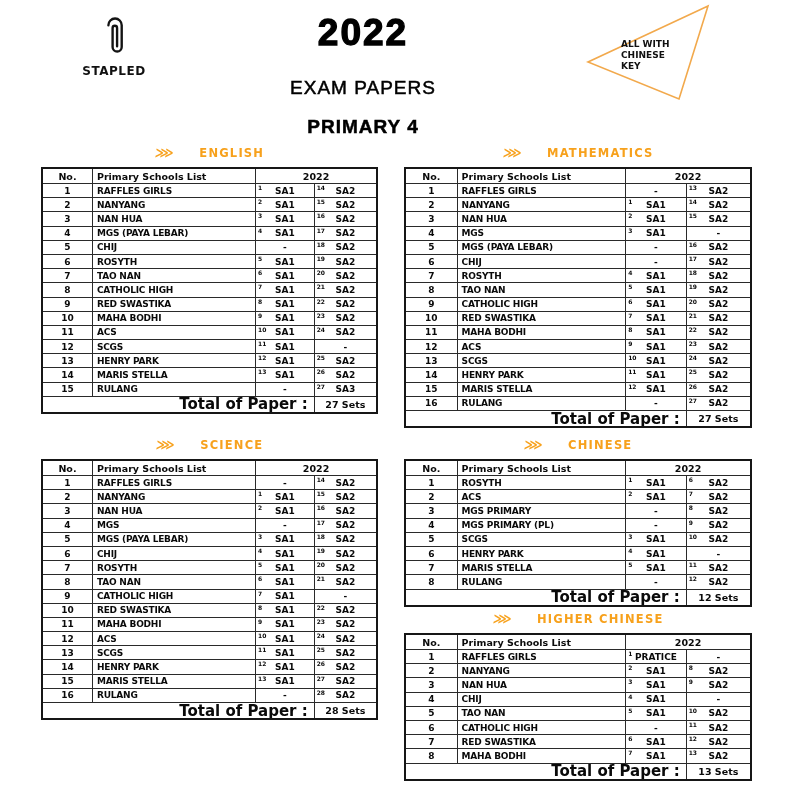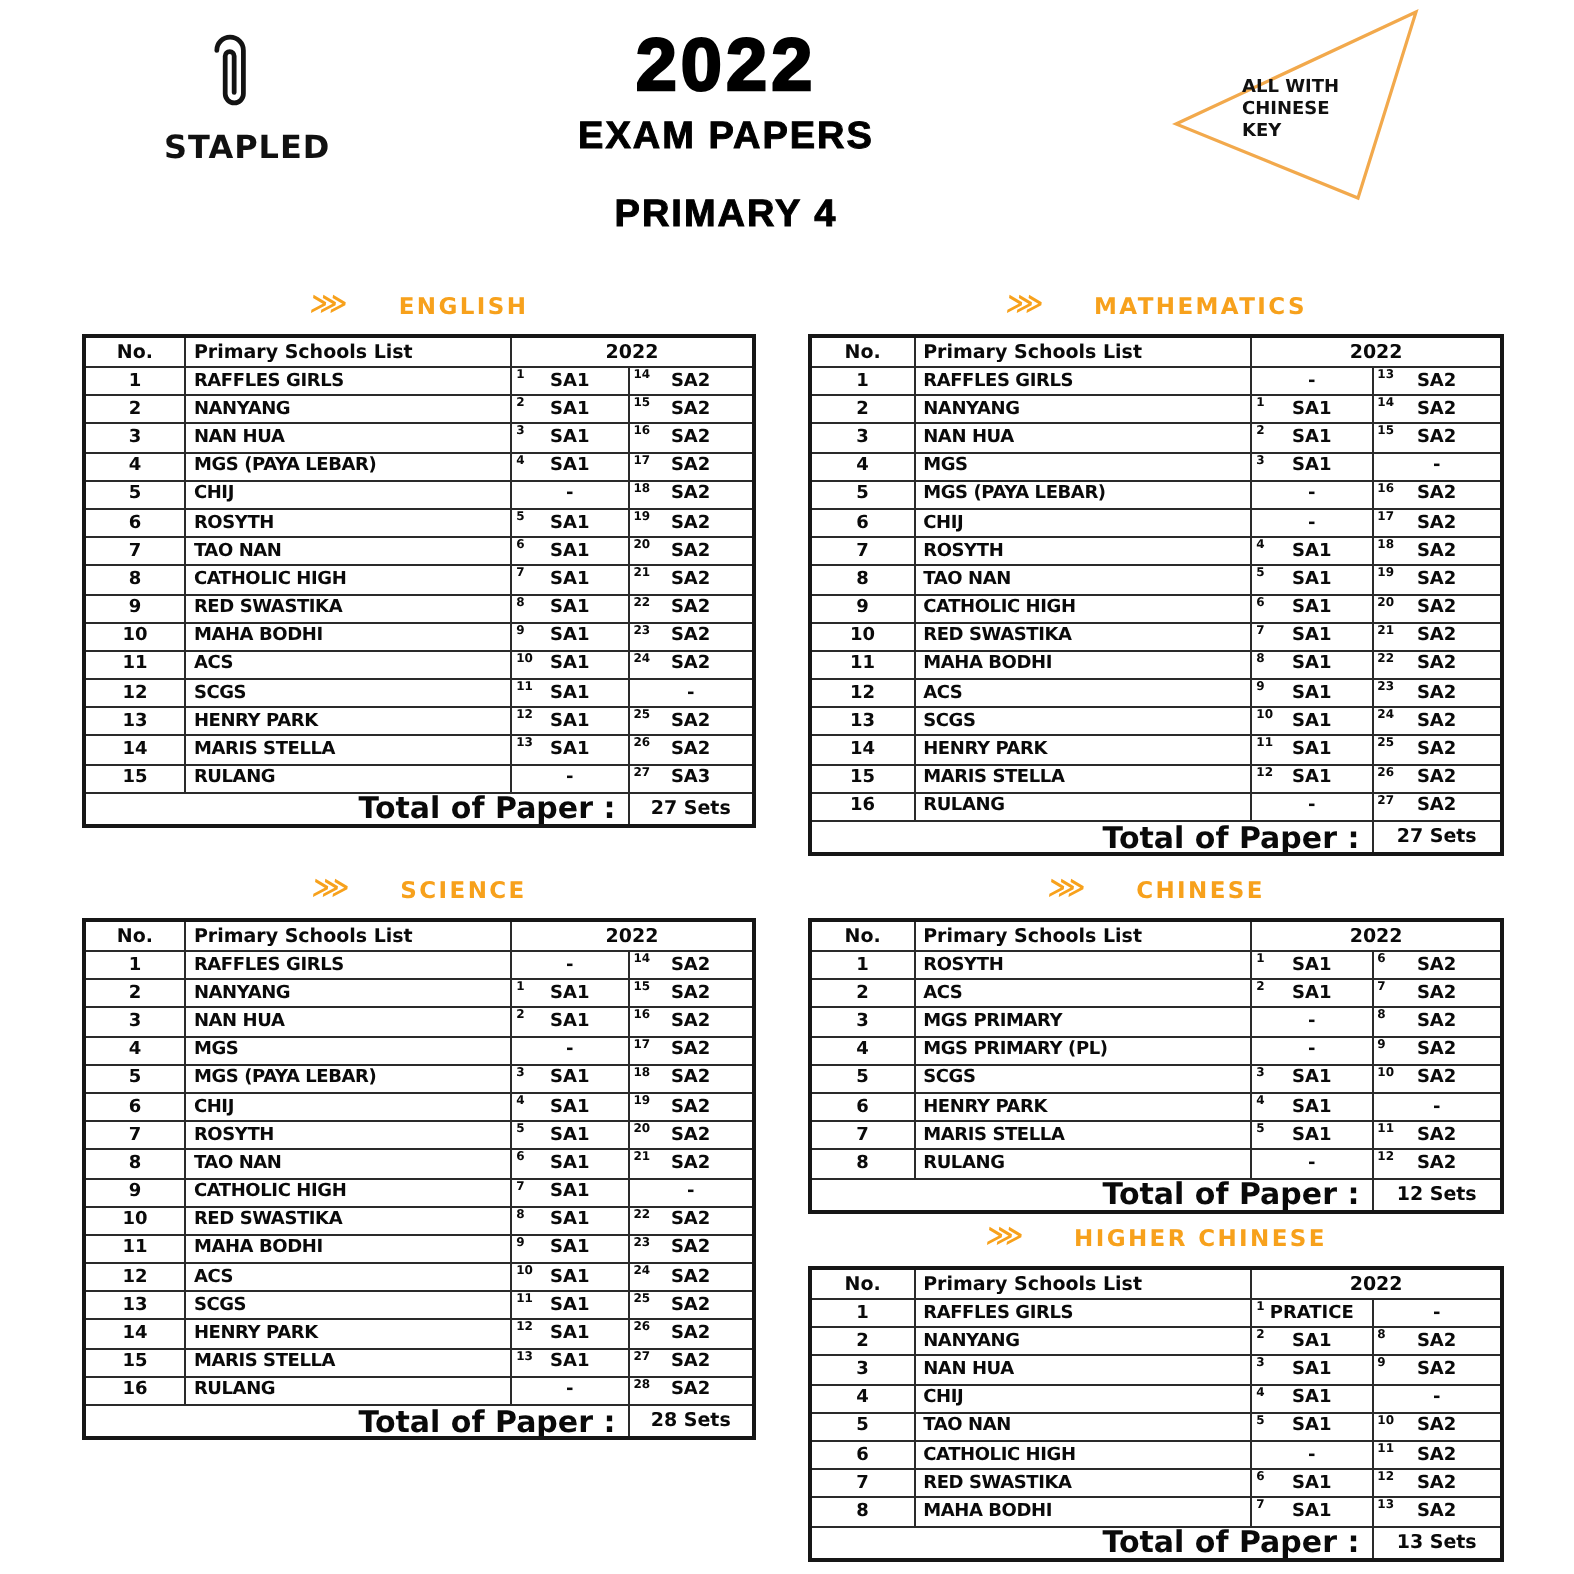--- a/index.html
+++ b/index.html
@@ -4,27 +4,27 @@
 <style>
   html,body{margin:0;padding:0;background:#fff;}
   .page{
     position:relative;width:787px;height:787px;background:#ffffff;
     font-family:"DejaVu Sans","Liberation Sans",sans-serif;color:#0a0a0a;overflow:hidden;
   }
 
   
   .stapled{position:absolute;left:82px;top:10px;width:64px;text-align:center;}
   .stapled svg{display:block;margin:0 auto;}
-  .stapled-label{margin-top:4px;font-size:16px;font-weight:bold;letter-spacing:.5px;color:#111;}
+  .stapled-label{margin-top:4px;font-size:12px;font-weight:bold;letter-spacing:.5px;color:#111;}
 
   
   .title-block{position:absolute;left:253px;top:12px;width:220px;text-align:center;color:#000;}
   .title-year{font-size:37px;line-height:42px;font-weight:bold;letter-spacing:2px;-webkit-text-stroke:1.3px #000;font-family:"Liberation Sans",sans-serif;}
   .title-line1{font-size:27px;line-height:27px;margin-top:9px;font-weight:bold;letter-spacing:1.5px;-webkit-text-stroke:.9px #000;font-family:"Liberation Sans",sans-serif;}
-  .title-line2{font-size:19px;line-height:21px;margin-top:4px;font-weight:bold;letter-spacing:1px;-webkit-text-stroke:.5px #000;font-family:"Liberation Sans",sans-serif;}
+  .title-line2{font-size:19px;line-height:21px;margin-top:23px;font-weight:normal;letter-spacing:1px;-webkit-text-stroke:.5px #000;font-family:"Liberation Sans",sans-serif;}
   .title-line3{font-size:19px;line-height:21px;margin-top:18px;font-weight:bold;letter-spacing:1px;-webkit-text-stroke:.5px #000;font-family:"Liberation Sans",sans-serif;}
 
   
   .badge{position:absolute;left:583px;top:4px;width:135px;height:100px;}
   .badge svg{position:absolute;left:0;top:0;}
   .badge-text{position:absolute;left:38px;top:35px;width:78px;text-align:left;
     font-size:9px;line-height:11px;font-weight:bold;color:#111;}
 
   
   .section{position:absolute;}

